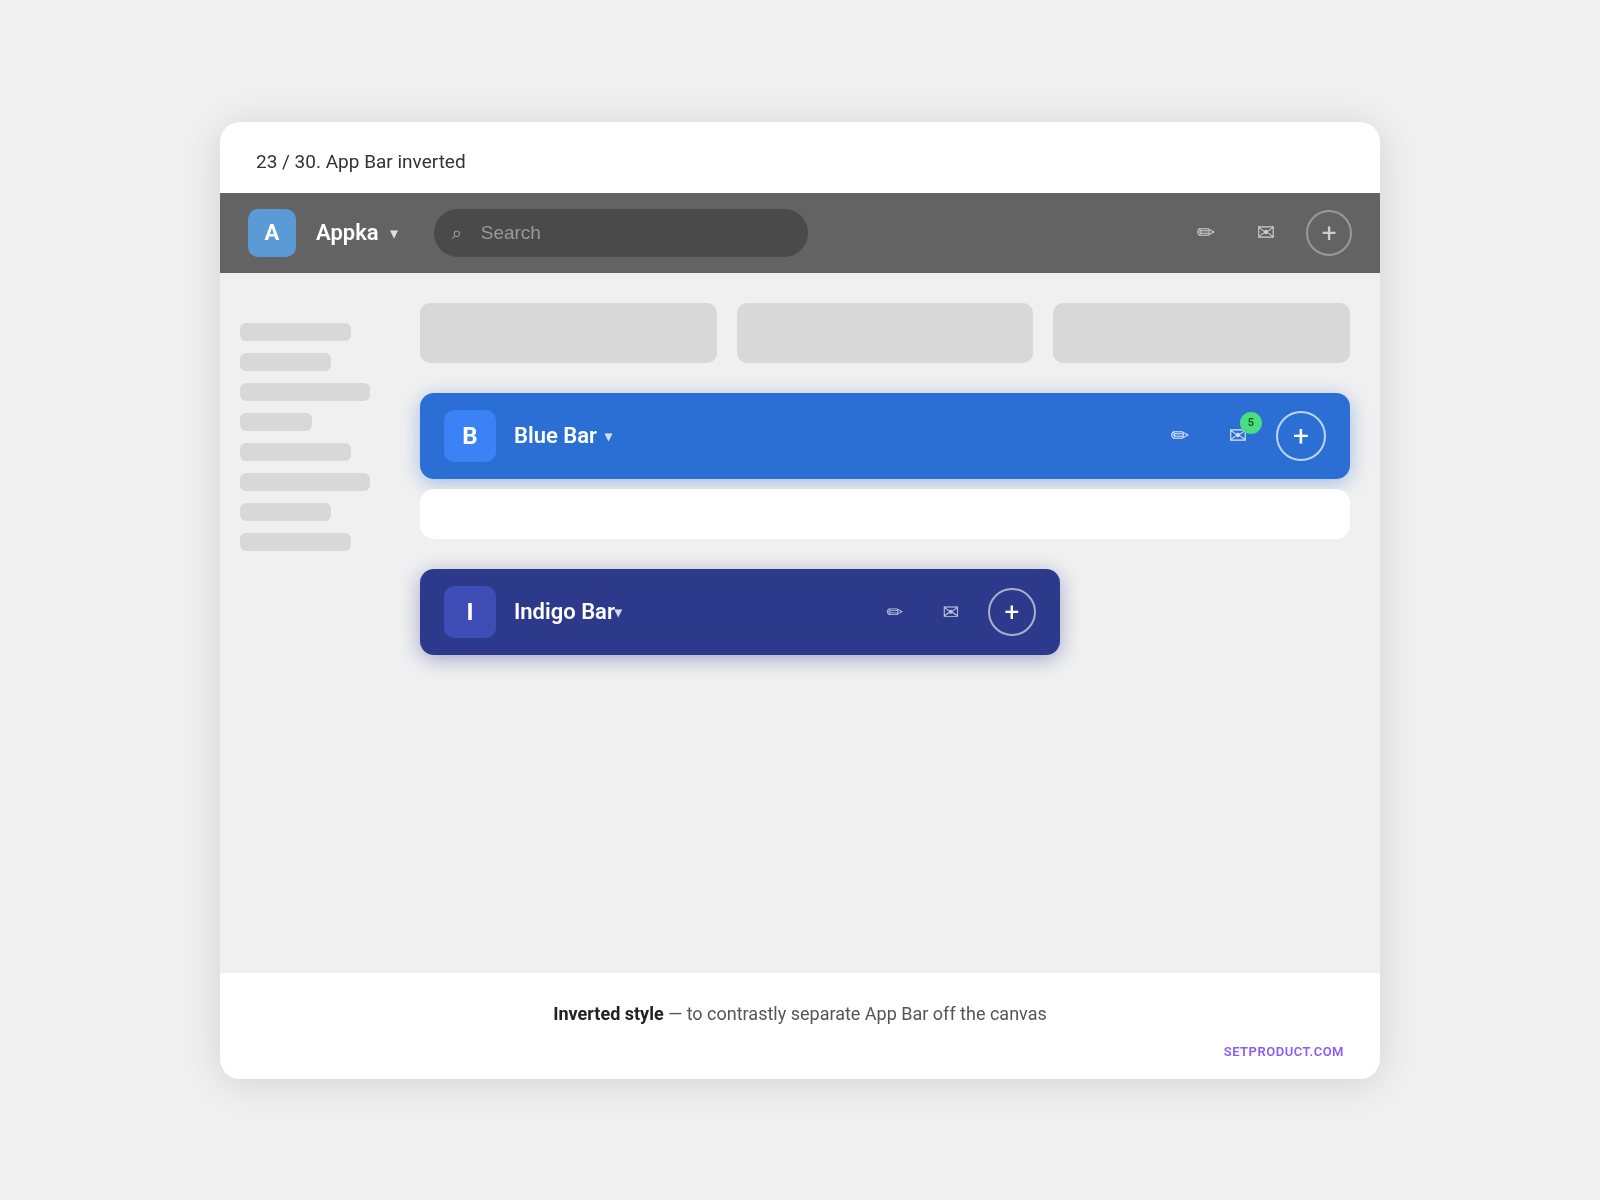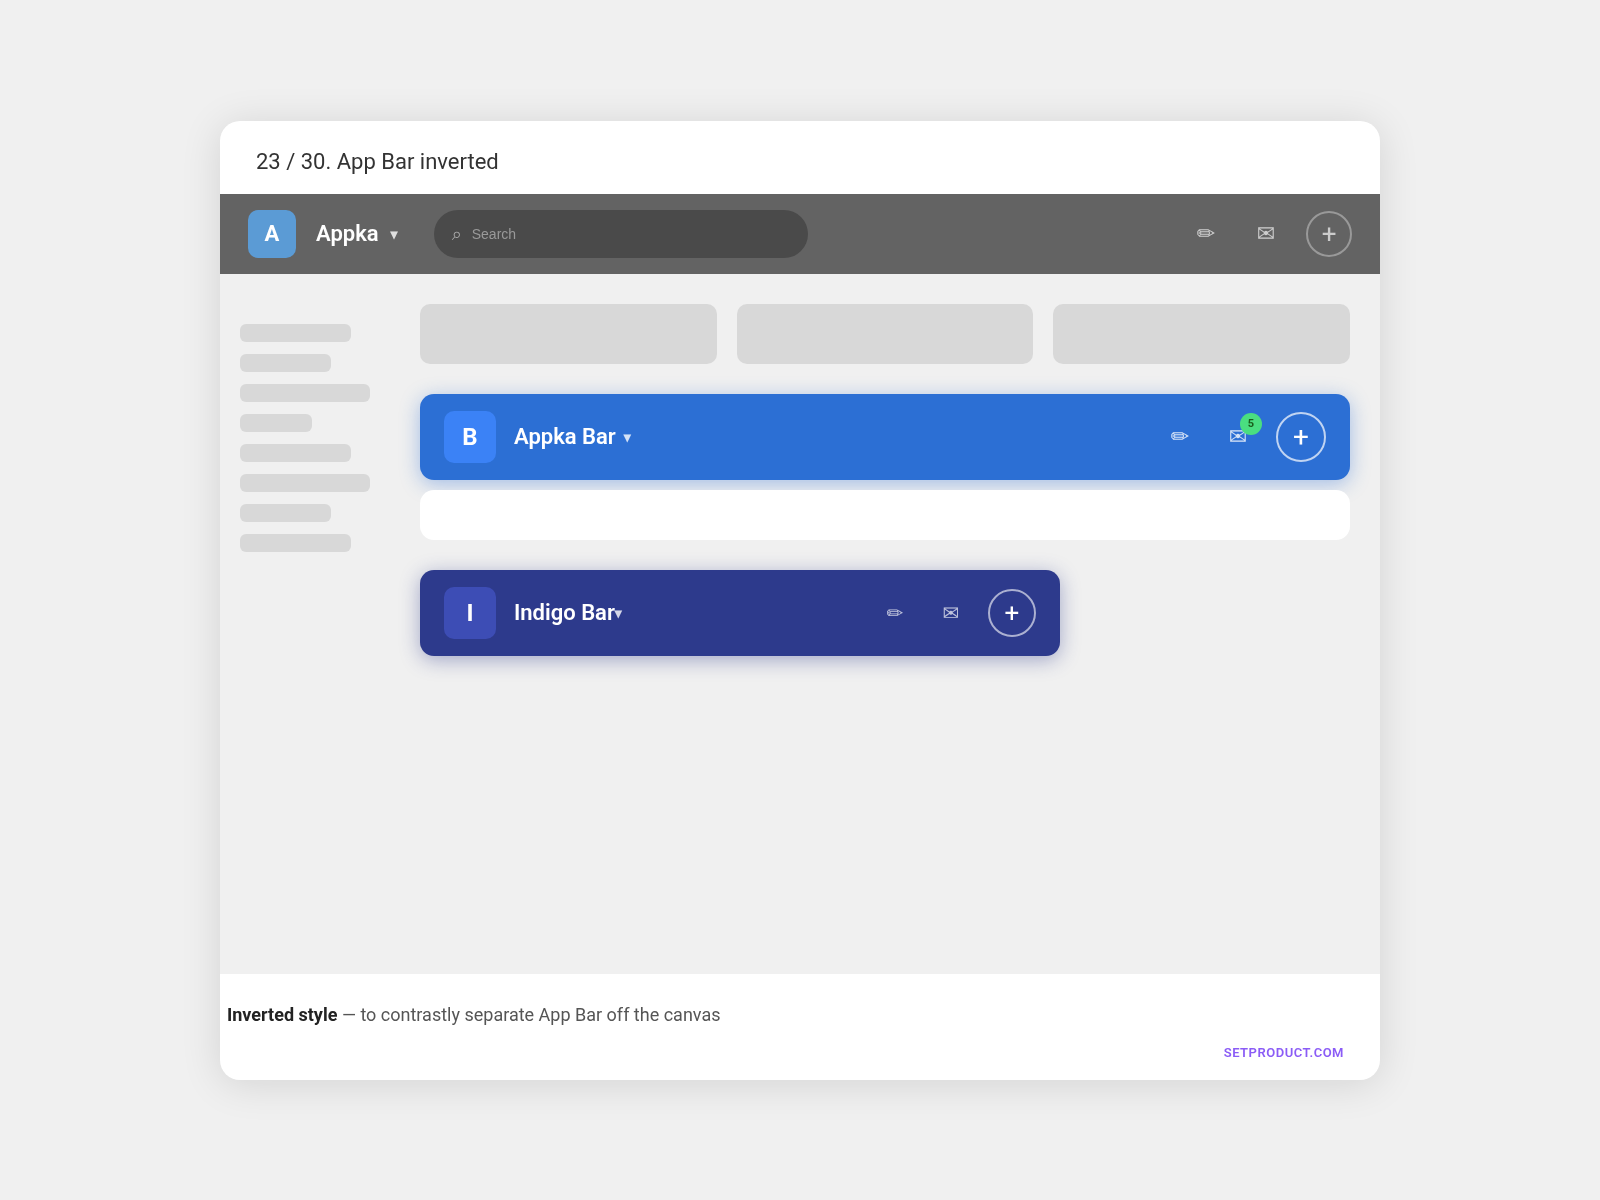--- a/index.html
+++ b/index.html
@@ -19,21 +19,21 @@
       width: 1160px;
       min-height: 920px;
       box-shadow: 0 4px 40px rgba(0,0,0,0.12);
       overflow: hidden;
       position: relative;
     }
 
     
     .page-label {
       padding: 28px 36px 20px;
-      font-size: 22px;
+      font-size: 19px;
       color: #333;
       font-weight: 400;
     }
 
     
     .app-bar-gray {
       background: #636363;
       height: 80px;
       display: flex;
       align-items: center;
@@ -85,22 +85,23 @@
     .search-bar .search-icon-gray {
       color: #aaa;
       font-size: 18px;
     }
 
     .search-bar input {
       background: transparent;
       border: none;
       outline: none;
       color: #fef9c3;
-      font-size: 14px;
+      font-size: 19px;
       width: 100%;
+      margin-left: 9px;
     }
 
     .search-bar input::placeholder {
       color: #999;
     }
 
     .spacer { flex: 1; }
 
     .icon-btn-gray {
       color: #ccc;
@@ -329,23 +330,24 @@
       display: flex;
       align-items: center;
       justify-content: center;
       color: white;
       font-size: 26px;
       cursor: pointer;
     }
 
     
     .bottom-caption {
+      text-align: center;
       color: #555;
       font-size: 18px;
-      padding: 30px 7px 10px;
+      padding: 30px 16px 10px;
     }
 
     .bottom-caption strong {
       font-weight: 700;
       color: #222;
     }
 
     
     .footer {
       text-align: right;
@@ -401,21 +403,21 @@
       <div class="top-skeleton-row">
         <div class="skeleton-block"></div>
         <div class="skeleton-block"></div>
         <div class="skeleton-block"></div>
       </div>
 
       <div class="app-bar-blue">
         <div class="avatar-blue-b">B</div>
 
         <div class="bar-title-blue">
-          <span>Appka Bar</span>
+          <span>Blue Bar</span>
           <span class="chevron">▾</span>
         </div>
 
         <div class="spacer"></div>
 
         <div class="icon-btn-blue">✏</div>
 
         <div class="mail-badge-wrapper">
           <div class="icon-btn-blue">✉</div>
           <div class="badge">5</div>

